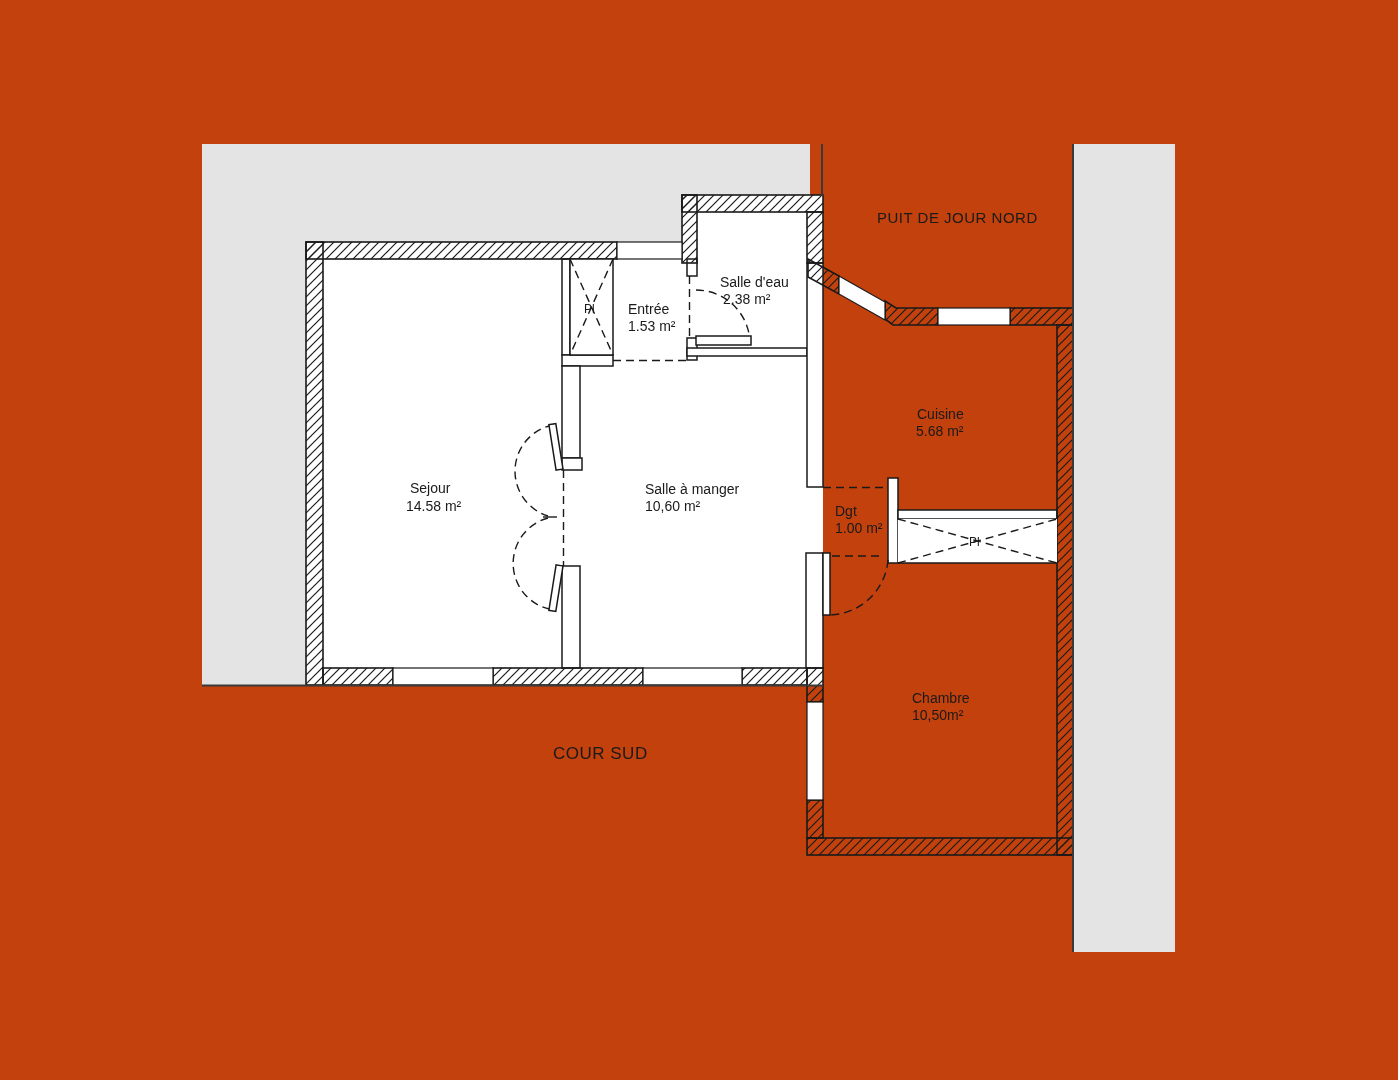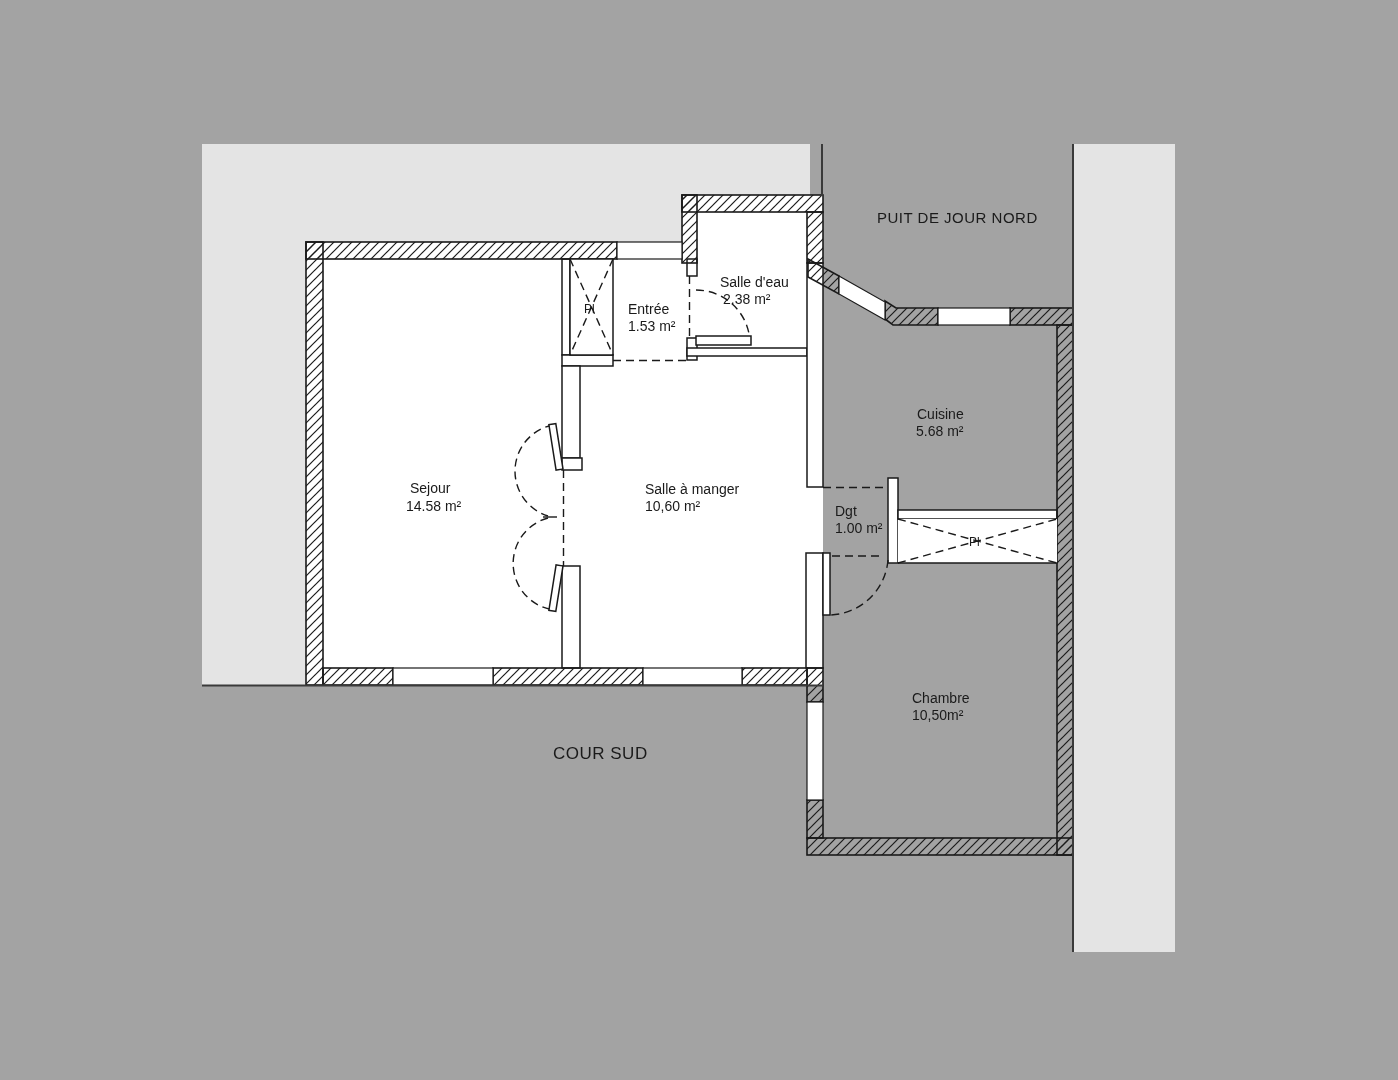--- a/index.html
+++ b/index.html
@@ -1,16 +1,16 @@
 <!DOCTYPE html>
 <html><head>
 <meta charset="utf-8">
 <style>
   html,body{margin:0;padding:0;background:#ffffff;}
-  .page{position:relative;width:1398px;height:1080px;background:#a3a3a3;overflow:hidden;
+  .page{position:relative;width:1398px;height:1080px;background:#c2410c;overflow:hidden;
         font-family:"Liberation Sans",sans-serif;}
   svg{position:absolute;top:0;left:0;}
   .court{fill:#e4e4e4;stroke:none;}
   .under{fill:#ffffff;stroke:none;}
   .hatch{fill:url(#hatchpat);stroke:#1a1a1a;stroke-width:1.6;}
   .thin{fill:#ffffff;stroke:#1a1a1a;stroke-width:1.5;}
   .win{fill:#ffffff;stroke:#1a1a1a;stroke-width:1.2;}
   .dash{fill:none;stroke:#1a1a1a;stroke-width:1.4;stroke-dasharray:8 5;}
   .sline{stroke:#1a1a1a;stroke-width:1.4;}
   .edge{stroke:#3a3a3a;stroke-width:2;}

